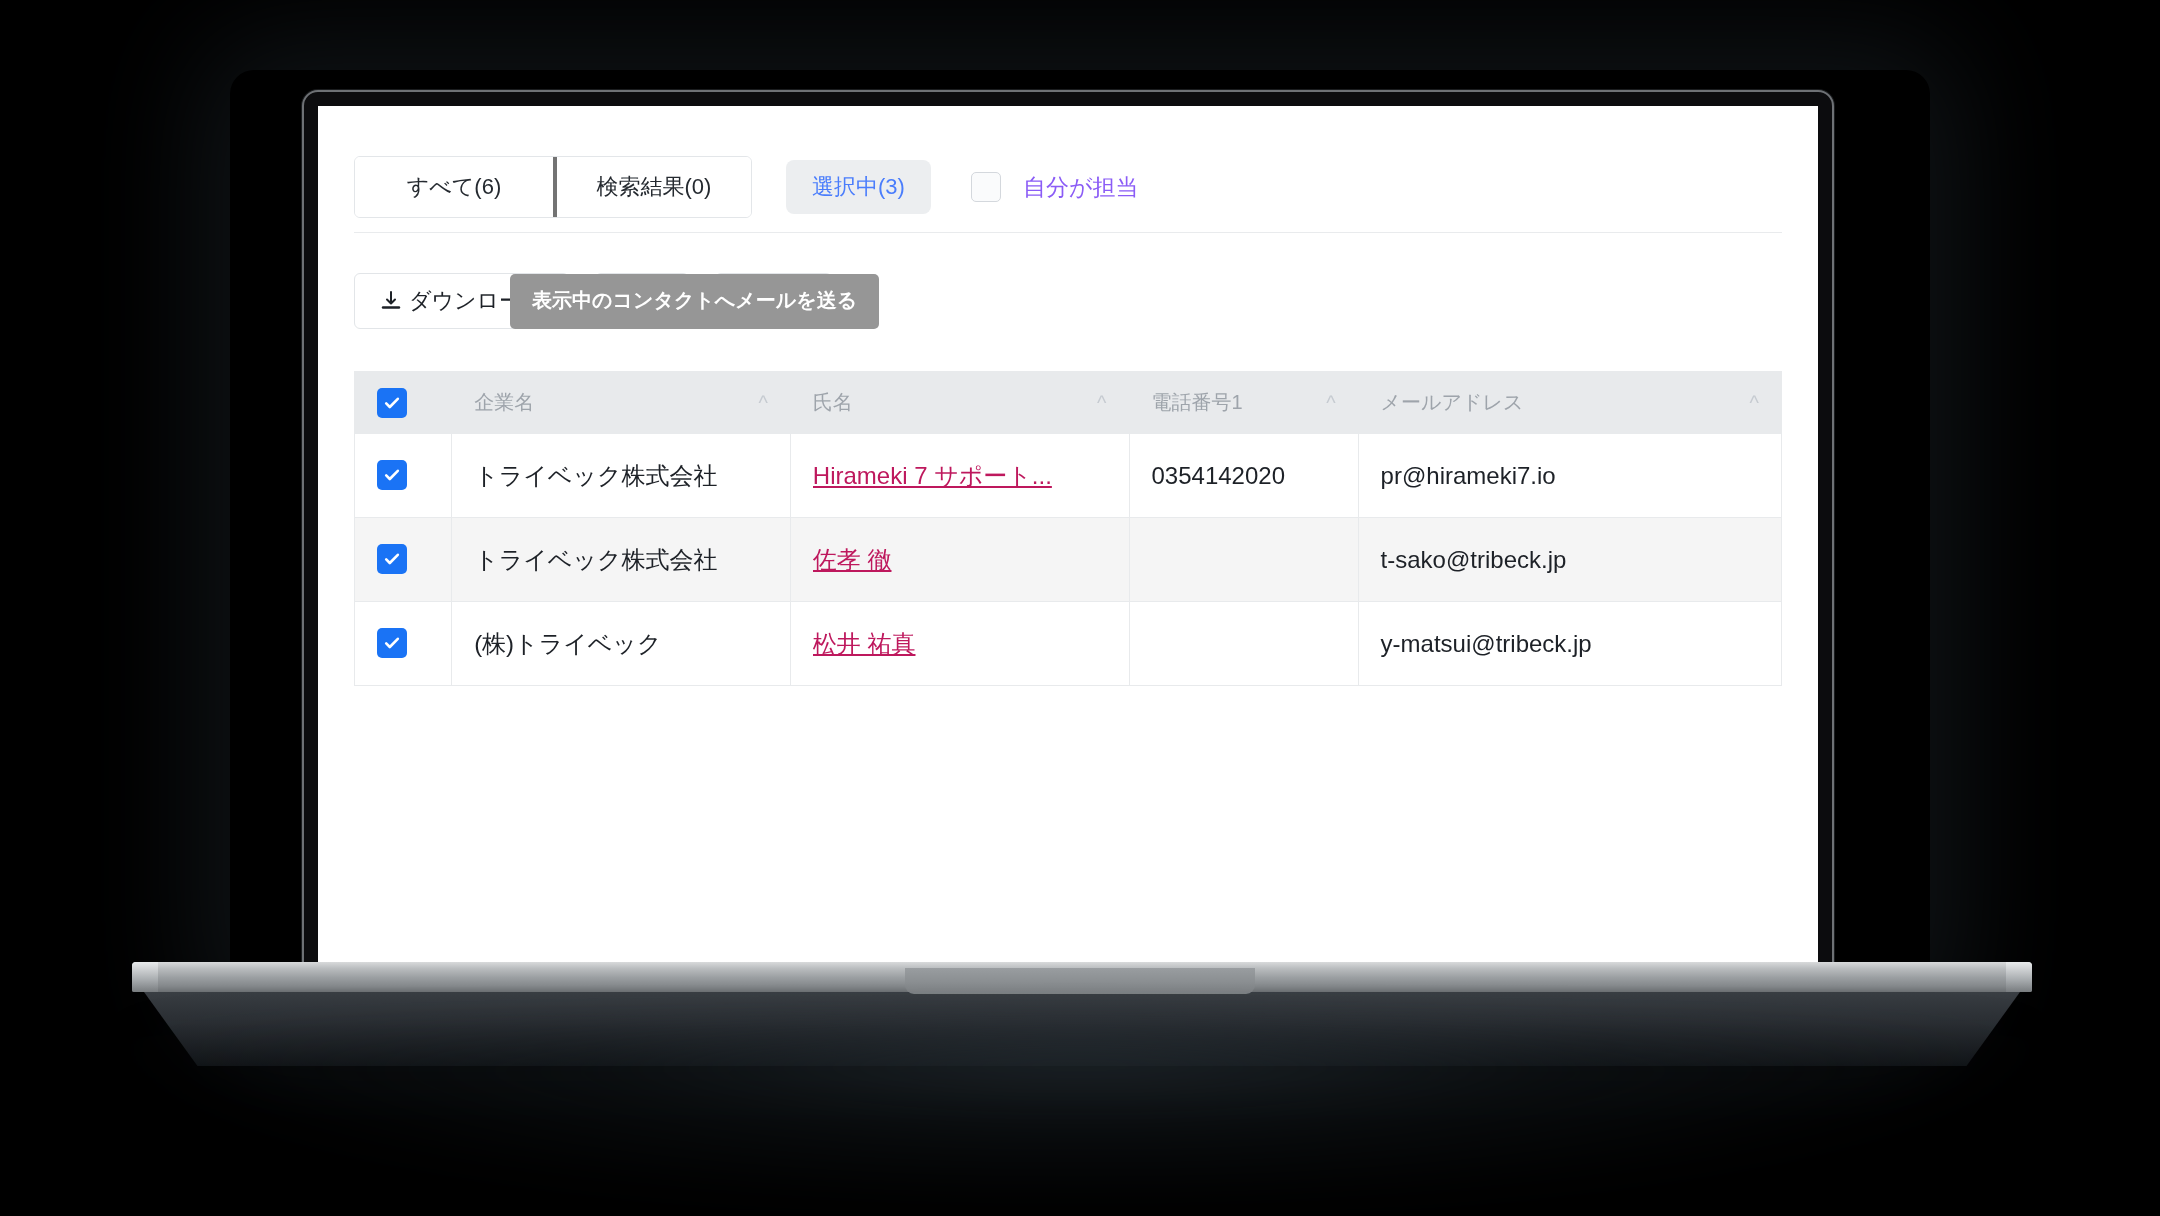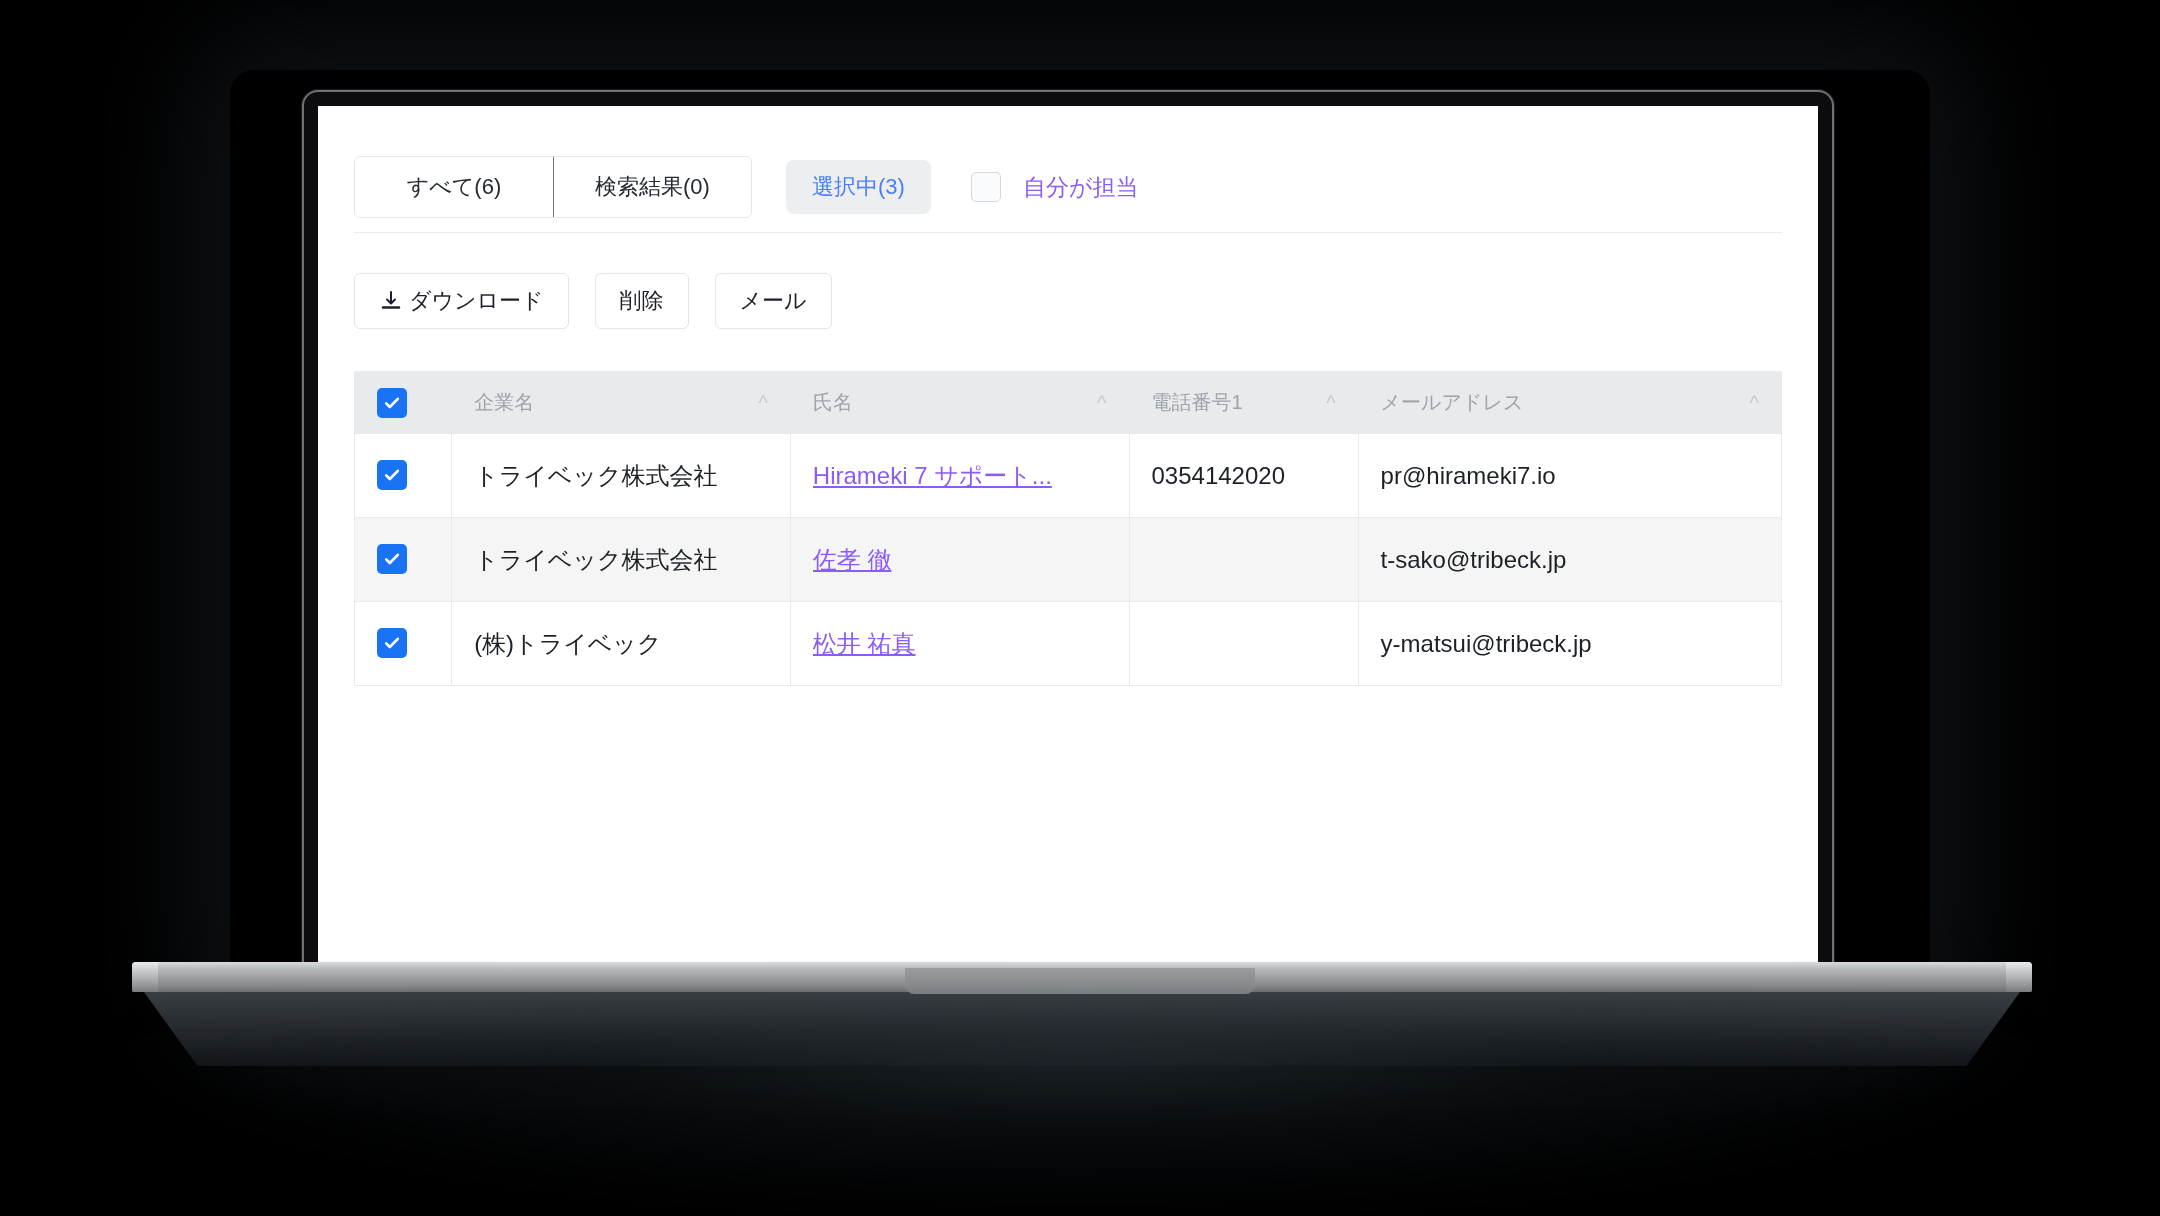--- a/index.html
+++ b/index.html
@@ -148,21 +148,21 @@
     display: flex;
     align-items: center;
     justify-content: center;
     font-size: 22px;
     color: #252a30;
     background: #ffffff;
     cursor: pointer;
     border: none;
     font-family: "Liberation Sans", sans-serif;
   }
-  .seg-tab + .seg-tab { border-left: 1px solid #737373; }
+  .seg-tab + .seg-tab { border-left: 4px solid #737373; }
 
   #pill-tab-selected {
     margin-left: 34px;
     height: 54px;
     padding: 0 26px;
     display: flex;
     align-items: center;
     justify-content: flex-end;
     background: #eceef0;
     border-radius: 8px;
@@ -307,21 +307,21 @@
     height: 84px;
     font-size: 24px;
     color: #1d2127;
     background: #ffffff;
     vertical-align: middle;
   }
 
   #data-table tbody tr.striped td { background: #f5f5f5; }
 
   .cell-link {
-    color: #8b5cf6;
+    color: #be185d;
     text-decoration: underline;
     cursor: pointer;
     white-space: nowrap;
     overflow: hidden;
     text-overflow: ellipsis;
     display: block;
     max-width: 100%;
   }
 
   .col-company { width: 272px; }
@@ -357,20 +357,23 @@
             </div>
 
             <div id="owner-filter">
               <span class="cb-empty"></span>
               <span id="owner-filter-label">自分が担当</span>
             </div>
           </div>
 
           <div id="divider"></div>
 
+          <div id="tooltip">
+            <span>表示中のコンタクトへメールを送る</span>
+          </div>
 
           <div id="action-row">
             <div class="action-btn">
               <span class="dl-icon">
                 <svg width="24" height="24" viewBox="0 0 24 24" aria-hidden="true">
                   <path d="M12 3v10.2M12 14.5l-4-4M12 14.5l4-4" fill="none" stroke="#1d2127" stroke-width="2" stroke-linecap="round" stroke-linejoin="round"></path>
                   <path d="M4 18.5h16" fill="none" stroke="#1d2127" stroke-width="2.4" stroke-linecap="round"></path>
                 </svg>
               </span>
               <span>ダウンロード</span>

